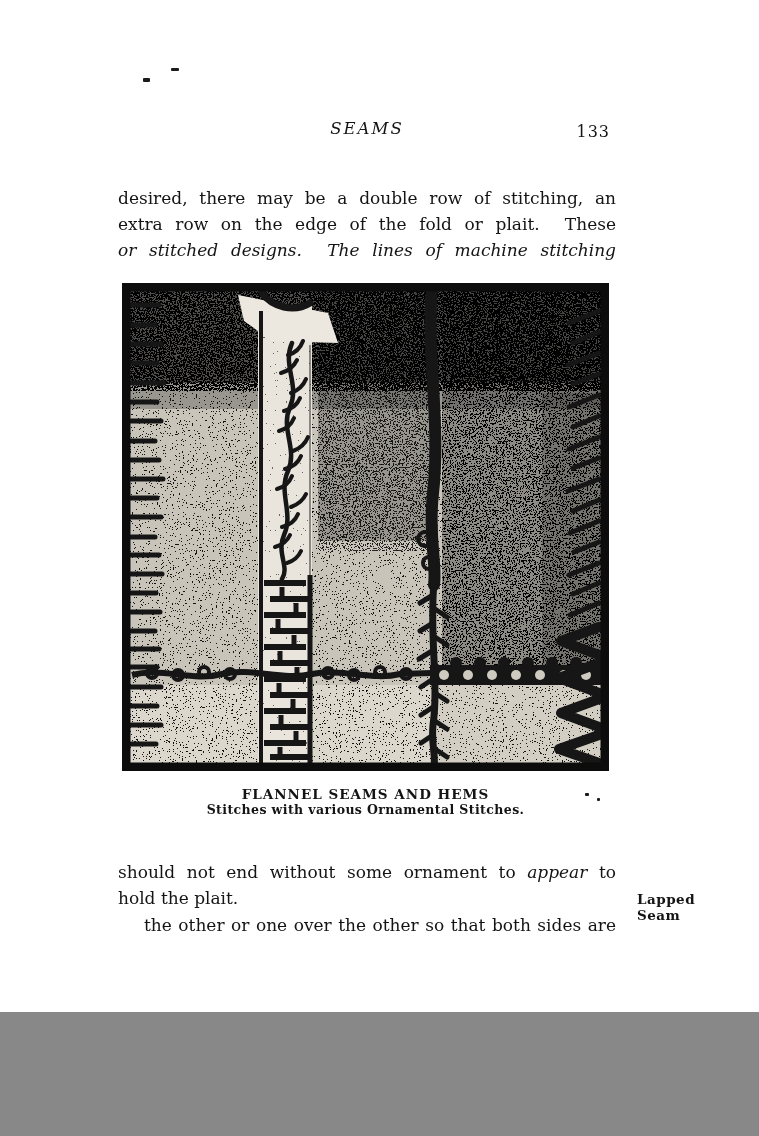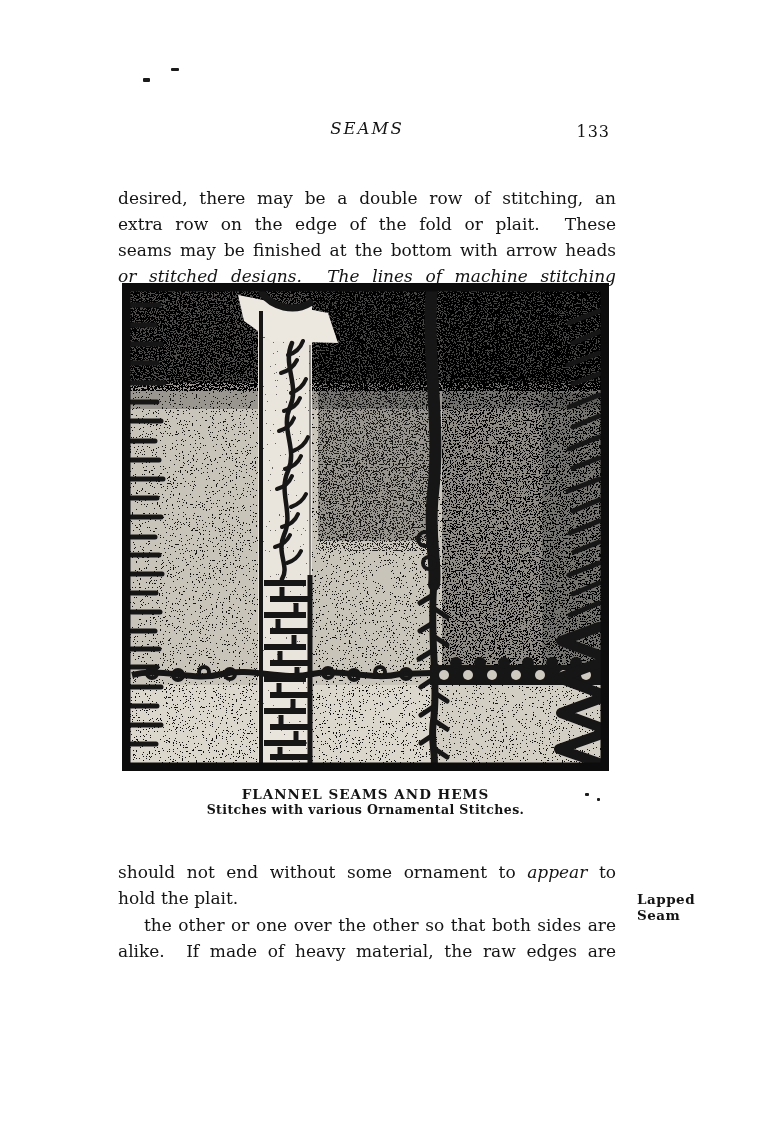--- a/index.html
+++ b/index.html
@@ -1,18 +1,18 @@
 <!DOCTYPE html>
 <html><head>
 <meta charset="utf-8">
 <style>
   html,body{margin:0;padding:0;background:#888;}
   #page{
     position:relative;
-    width:759px;height:1136px;
+    width:759px;height:1012px;
     background:#ffffff;
     font-family:"DejaVu Serif","Liberation Serif",serif;
     color:#141414;
     overflow:hidden;
   }
   .hdr{position:absolute;left:118px;top:119px;width:498px;height:24px;}
   .hdr .title{display:block;text-align:center;font-style:italic;font-size:16.5px;letter-spacing:2px;}
   .hdr .pno{position:absolute;right:6px;top:3px;font-size:16px;letter-spacing:1px;}
   .para{position:absolute;left:118px;width:498px;font-size:17px;line-height:26px;margin-top:28px;}
   .para .line{white-space:pre-wrap;text-align:justify;text-align-last:justify;}
@@ -40,21 +40,20 @@
 <div id="page">
 
   <div class="hdr">
     <span class="title">SEAMS</span>
     <span class="pno">133</span>
   </div>
 
   <div class="para" id="p1">
     <div class="line">desired, there may be a double row of stitching, an</div>
     <div class="line">extra row on the edge of the fold or plait.  These</div>
-    <div class="line">seams may be finished at the bottom with arrow heads</div>
     <div class="line ital">or stitched designs.  The lines of machine stitching</div>
   </div>
 
   <div class="speck" id="sp1"></div>
   <div class="speck" id="sp2"></div>
   <div class="speck" id="sp3"></div>
   <div class="speck" id="sp4"></div>
 
   <div class="photo-wrap">
     <svg width="487" height="488" viewBox="0 0 487 488">
@@ -183,21 +182,20 @@
     <div class="c2">Stitches with various Ornamental Stitches.</div>
   </div>
 
   <div class="para" id="p2">
     <div class="line"><span>should not end without some ornament to </span><span class="it">appear</span><span> to</span></div>
     <div class="line left">hold the plait.</div>
   </div>
 
   <div class="para" id="p3">
     <div class="line">the other or one over the other so that both sides are</div>
-    <div class="line">alike.  If made of heavy material, the raw edges are</div>
   </div>
 
   <div class="margin-note">
     <div>Lapped</div>
     <div>Seam</div>
   </div>
 
 </div>
 
 </body></html>

